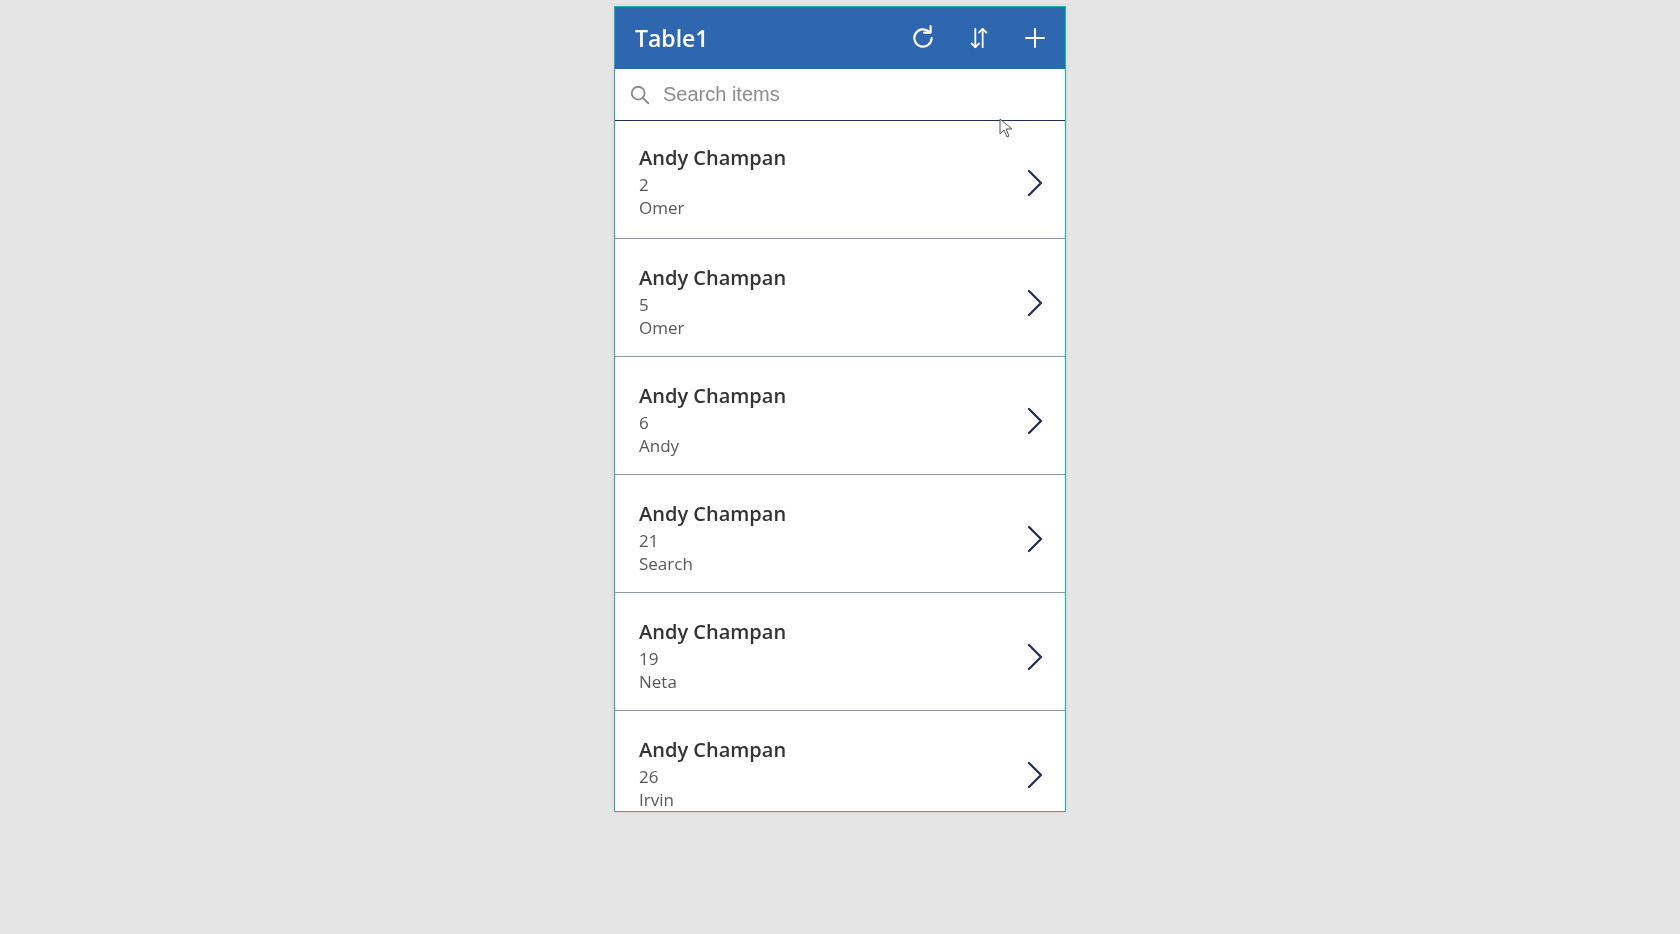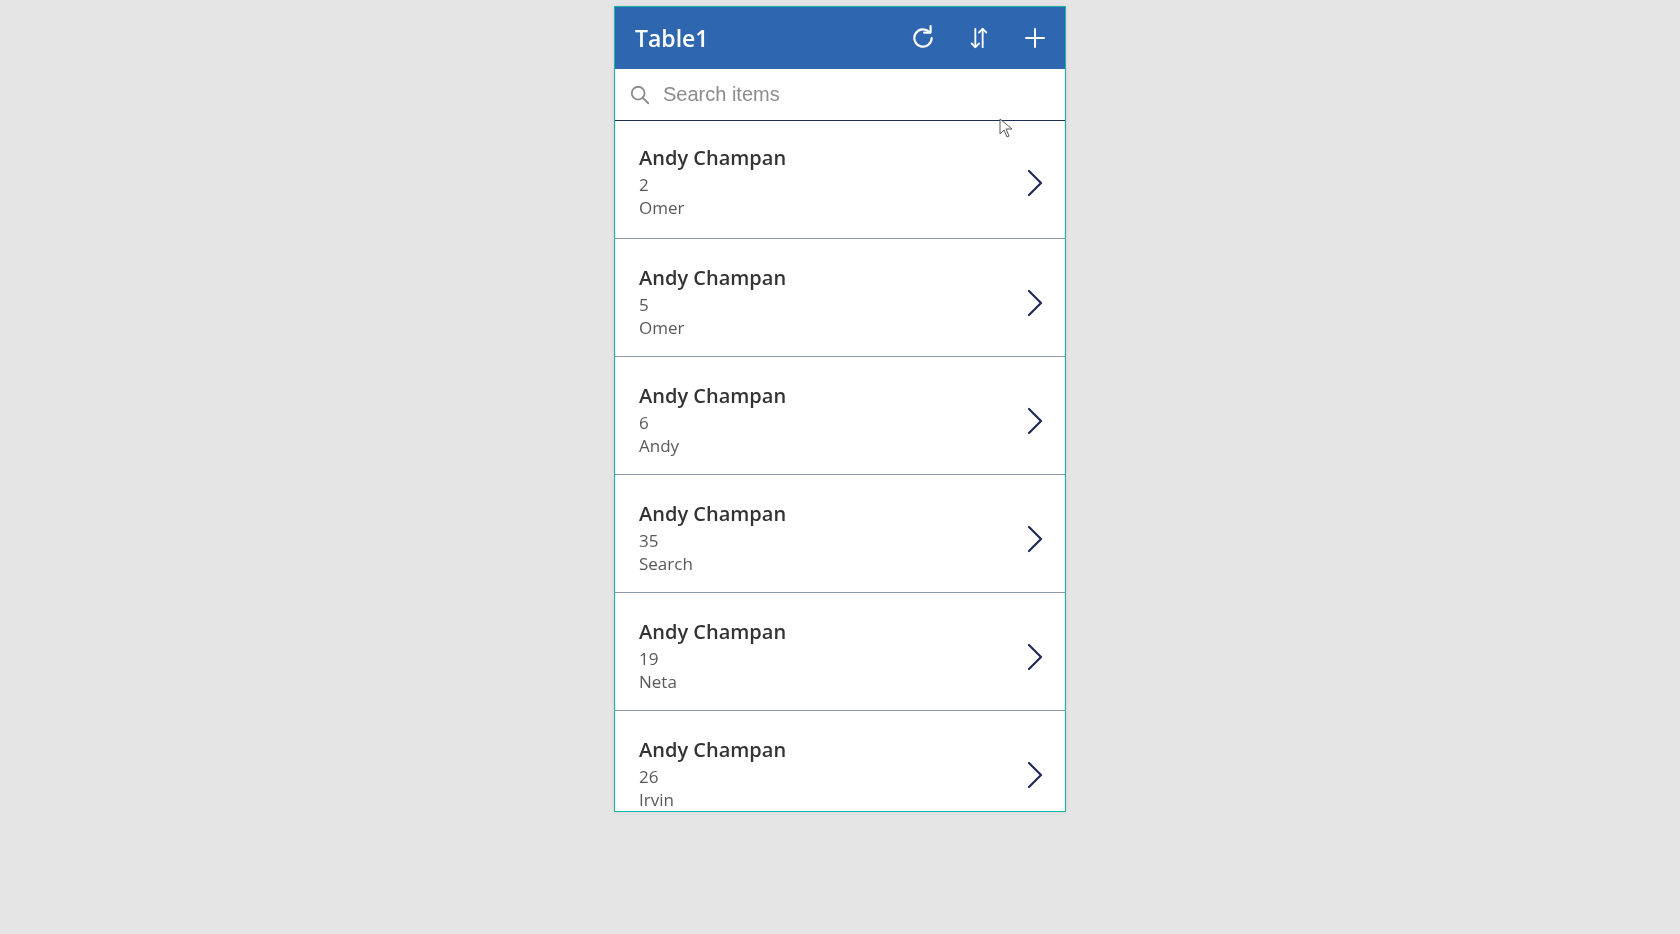--- a/index.html
+++ b/index.html
@@ -190,21 +190,21 @@
           <div class="item-line2">6</div>
           <div class="item-line3">Andy</div>
         </div>
         <svg class="chevron" viewBox="0 0 12 24">
           <polyline points="2,4 10,12 2,20" fill="none" stroke="currentColor" stroke-width="1.5" stroke-linecap="round" stroke-linejoin="round"></polyline>
         </svg>
       </div>
       <div class="list-item">
         <div class="item-text">
           <div class="item-title">Andy Champan</div>
-          <div class="item-line2">35</div>
+          <div class="item-line2">21</div>
           <div class="item-line3">Search</div>
         </div>
         <svg class="chevron" viewBox="0 0 12 24">
           <polyline points="2,4 10,12 2,20" fill="none" stroke="currentColor" stroke-width="1.5" stroke-linecap="round" stroke-linejoin="round"></polyline>
         </svg>
       </div>
       <div class="list-item">
         <div class="item-text">
           <div class="item-title">Andy Champan</div>
           <div class="item-line2">19</div>

